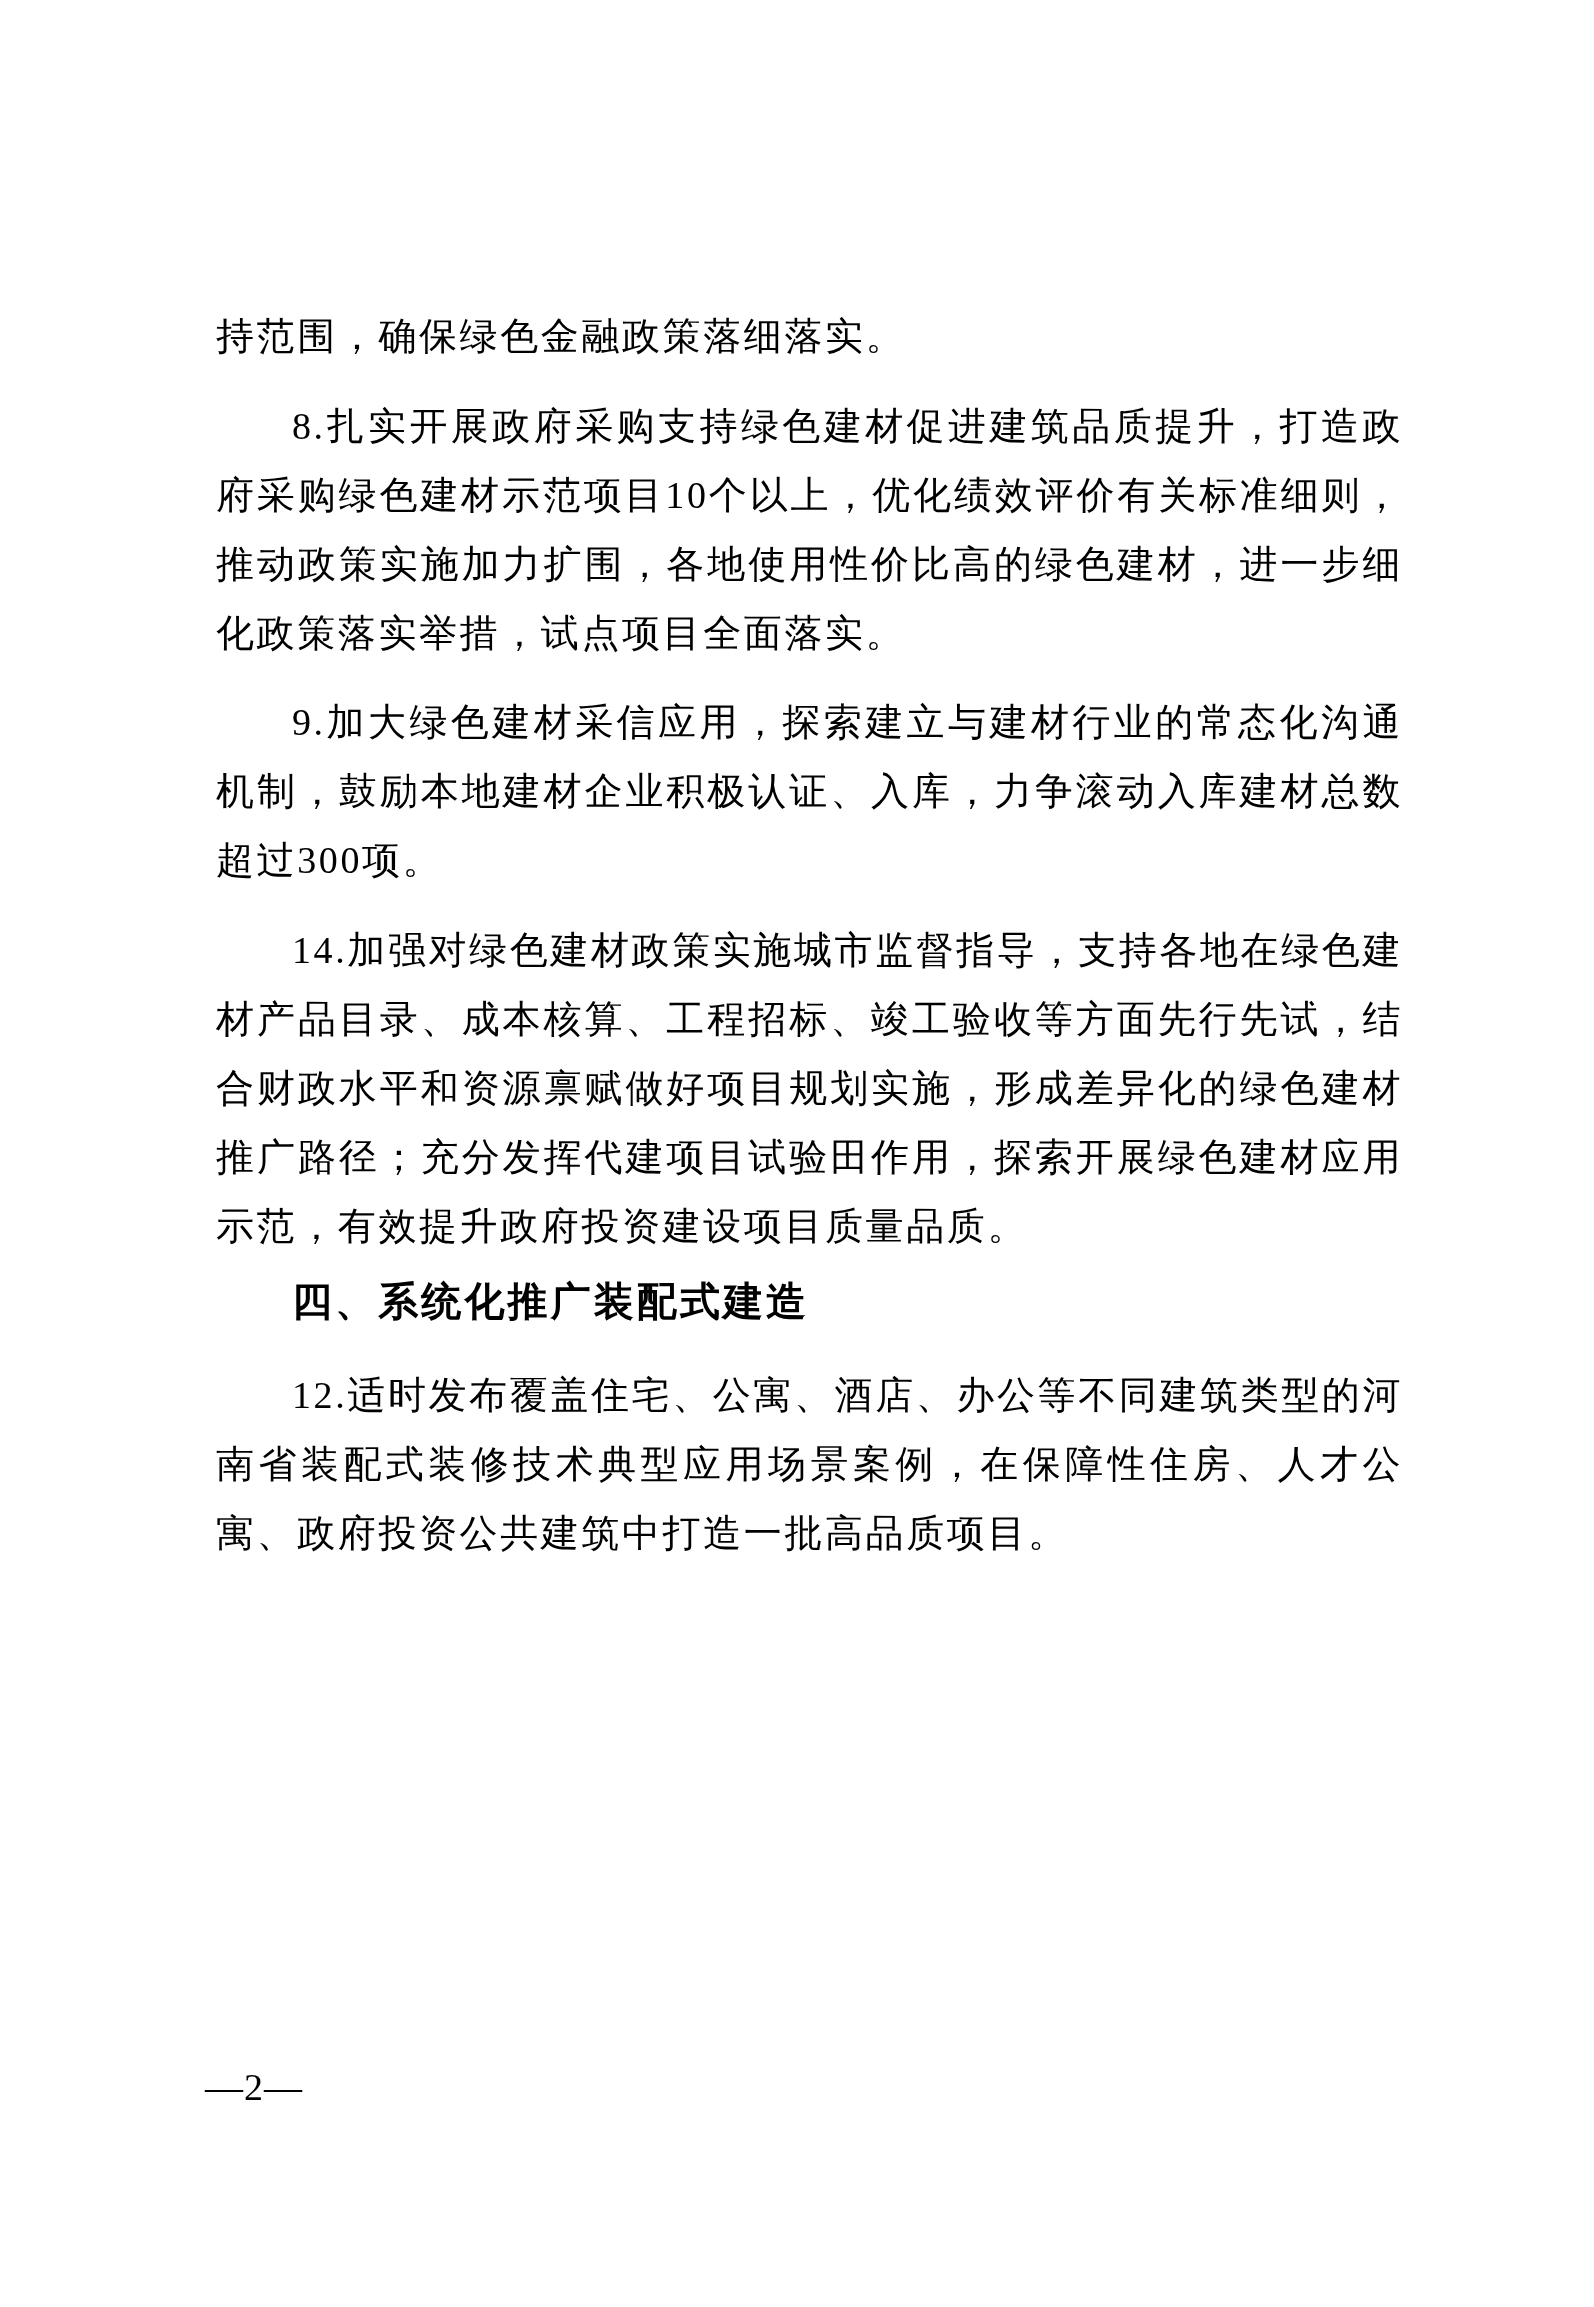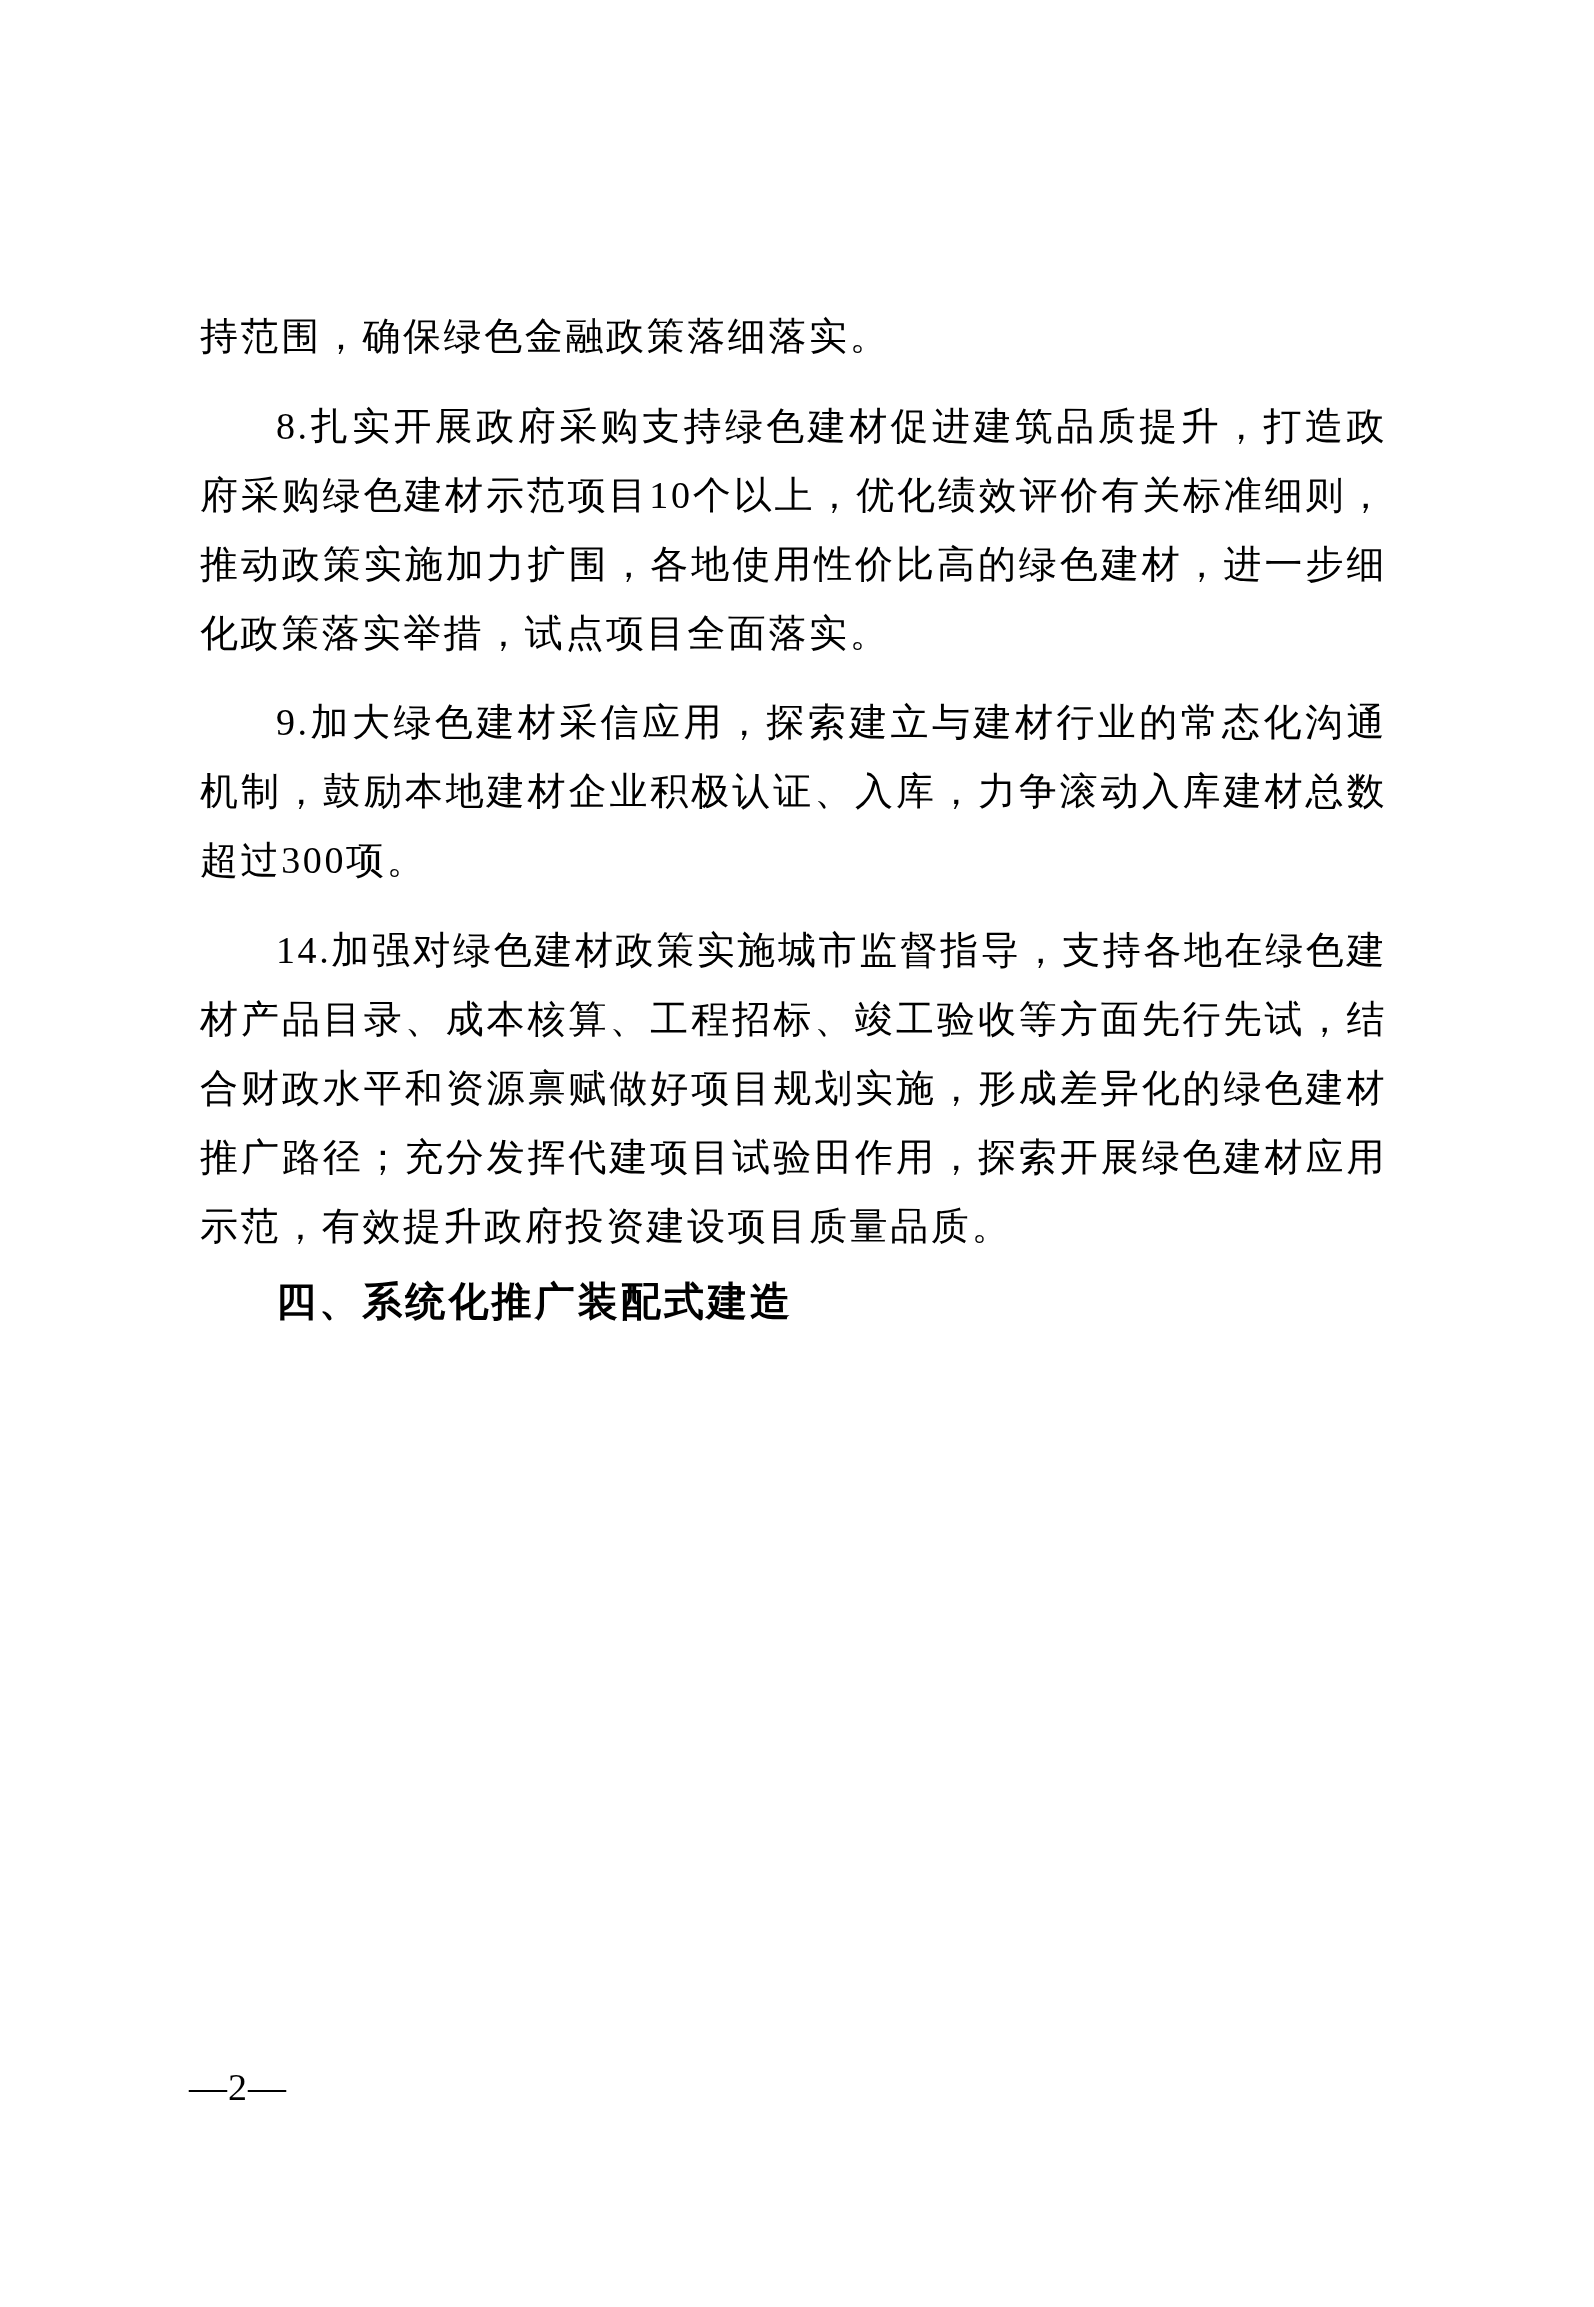--- a/index.html
+++ b/index.html
@@ -10,21 +10,21 @@
   body {
     width: 1595px;
     height: 2307px;
     position: relative;
     color: #000000;
     font-family: "Liberation Serif", serif;
     overflow: hidden;
   }
   .doc-page {
     position: absolute;
-    left: 0; top: 0;
+    left: 16px; top: 0;
     width: 1379px;
     height: 2307px;
     background: #ffffff;
   }
   .doc-body {
     position: absolute;
     left: 200px;
     top: 302px;
     width: 1187px;
   }
@@ -75,19 +75,20 @@
 
     <p class="body-para">8.扎实开展政府采购支持绿色建材促进建筑品质提升，打造政府采购绿色建材示范项目10个以上，优化绩效评价有关标准细则，推动政策实施加力扩围，各地使用性价比高的绿色建材，进一步细化政策落实举措，试点项目全面落实。</p>
 
     <p class="body-para">9.加大绿色建材采信应用，探索建立与建材行业的常态化沟通机制，鼓励本地建材企业积极认证、入库，力争滚动入库建材总数超过300项。</p>
 
     <p class="body-para">14.加强对绿色建材政策实施城市监督指导，支持各地在绿色建材产品目录、成本核算、工程招标、竣工验收等方面先行先试，结合财政水平和资源禀赋做好项目规划实施，形成差异化的绿色建材推广路径；充分发挥代建项目试验田作用，探索开展绿色建材应用示范，有效提升政府投资建设项目质量品质。</p>
 
     <h2 class="section-heading">四、系统化推广装配式建造</h2>
 
 
+    <p class="body-para">12.适时发布覆盖住宅、公寓、酒店、办公等不同建筑类型的河南省装配式装修技术典型应用场景案例，在保障性住房、人才公寓、政府投资公共建筑中打造一批高品质项目。</p>
 
   </div>
 
   <div class="page-footer">—2—</div>
 
 </div>
 
 
 </body></html>

